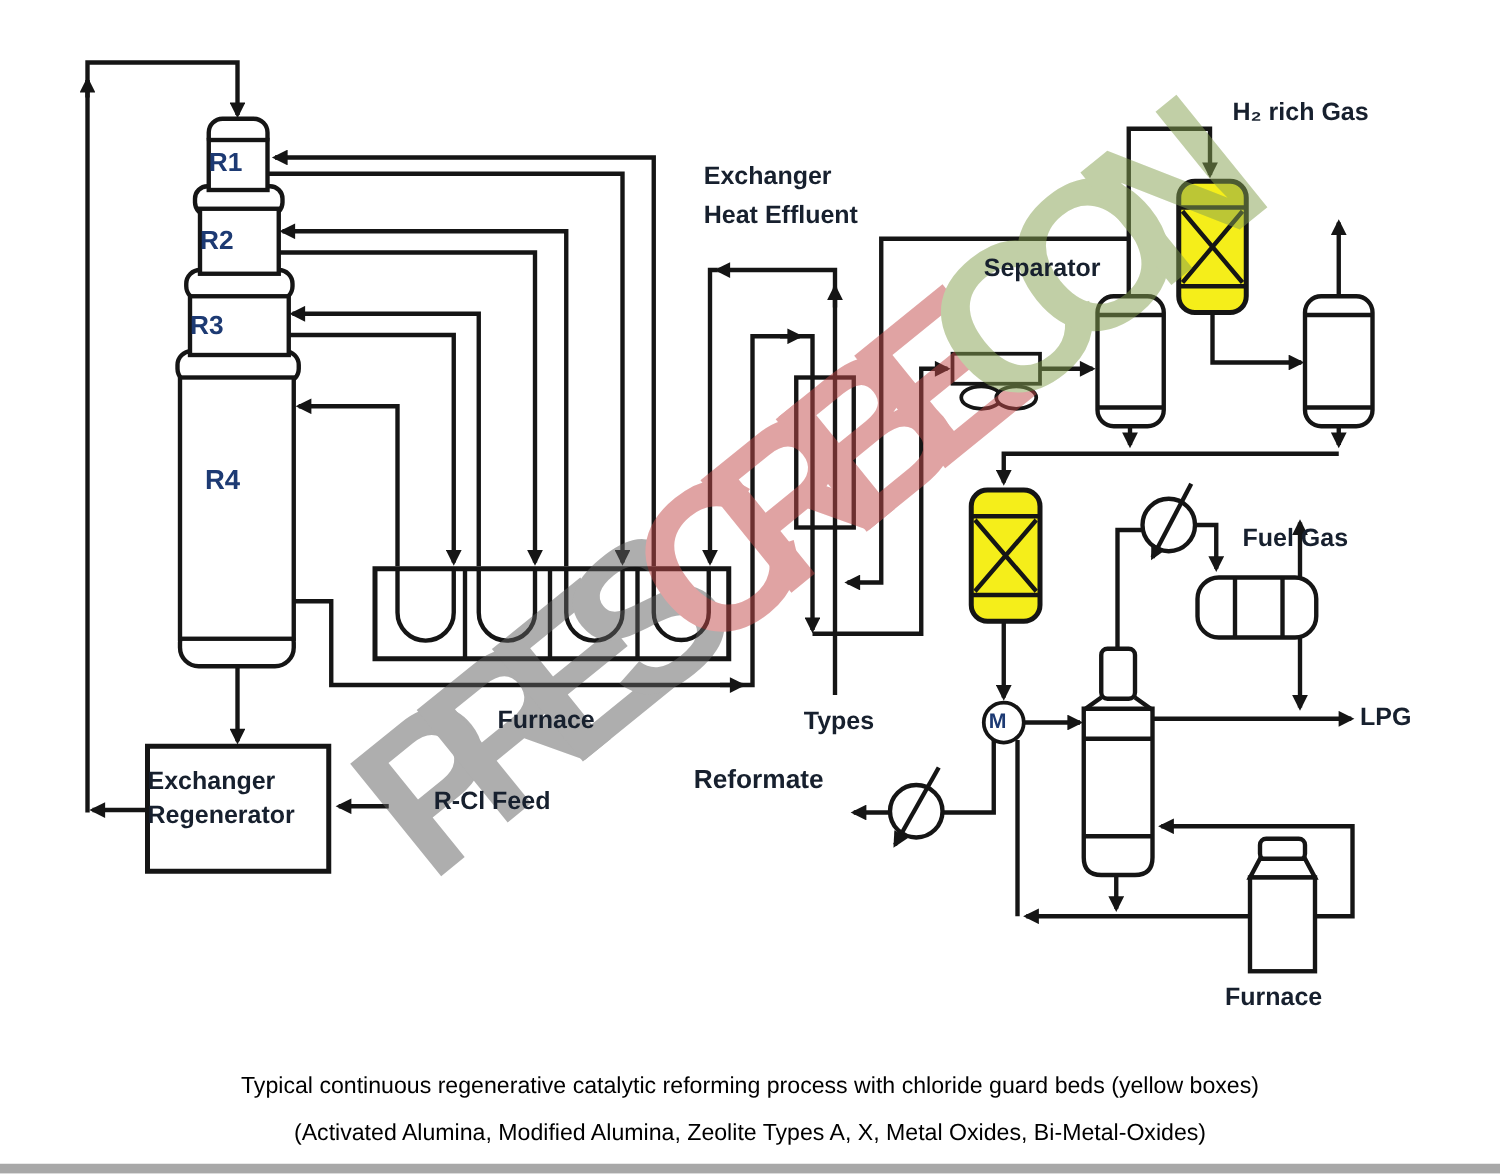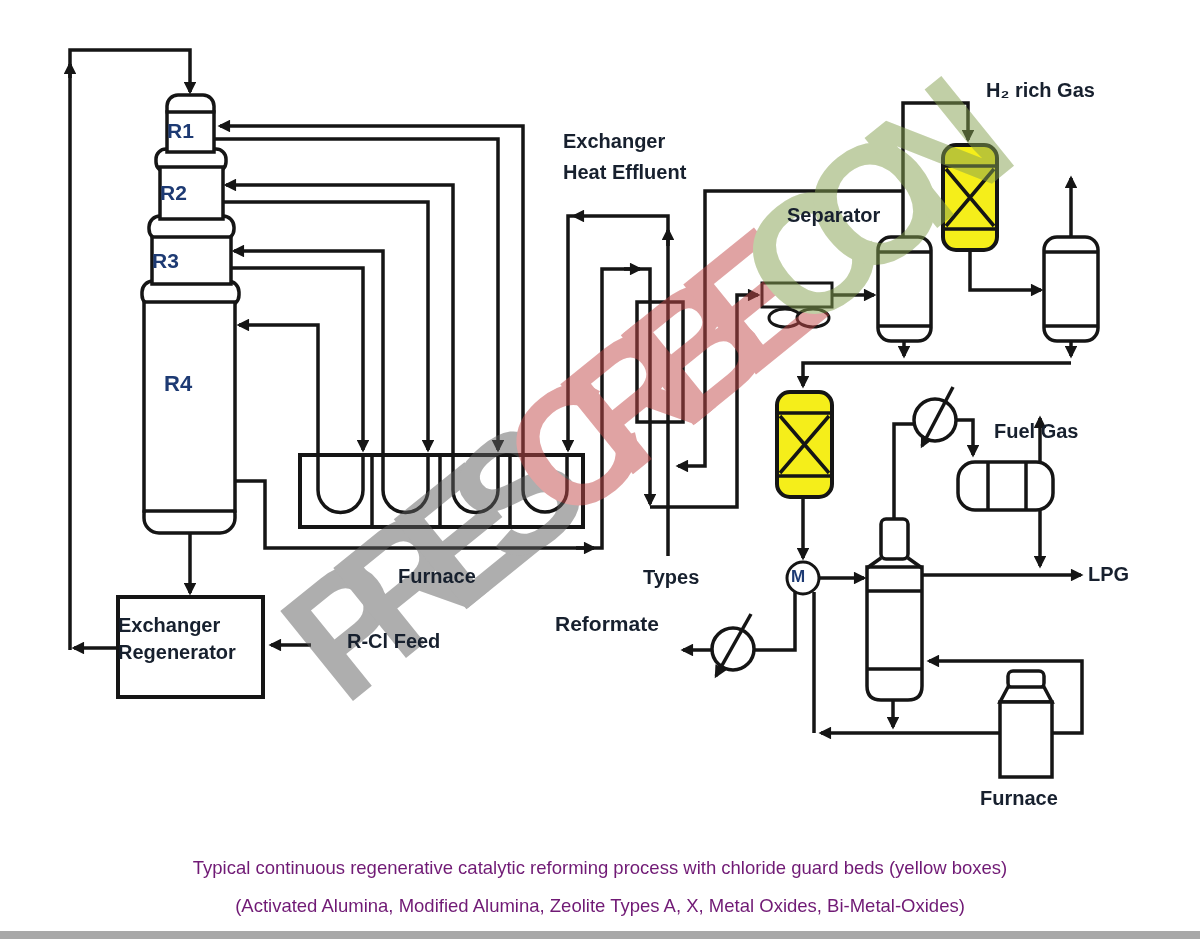--- a/index.html
+++ b/index.html
@@ -6,21 +6,21 @@
   .stage{position:relative;width:1200px;height:939px;background:#ffffff;overflow:hidden;
          font-family:"Liberation Sans","DejaVu Sans",sans-serif;}
   .wm{position:absolute;left:140px;top:318px;width:980px;text-align:center;
       transform:rotate(-39deg);font-weight:bold;font-size:168px;line-height:1;
       letter-spacing:-0.26em;opacity:0.5;z-index:4;pointer-events:none;white-space:nowrap;}
   svg.pfd{position:absolute;left:0;top:0;z-index:3;}
   .lbl{position:absolute;z-index:5;font-weight:bold;color:#17202e;font-size:20px;white-space:nowrap;}
   .navy{color:#1d3a73;}
   .ctr{}
   .caption{position:absolute;left:0;width:1200px;text-align:center;z-index:5;
-           font-size:18.5px;color:#701a75;font-weight:normal;}
+           font-size:18.5px;color:#000000;font-weight:normal;}
   .graybar{position:absolute;left:0;top:931px;width:1200px;height:8px;background:#a8a8a8;z-index:5;}
 </style>
 </head>
 <body>
 
 <div class="stage">
 
   <div class="wm"><span style="color: rgb(95, 95, 95);">PRES</span><span style="color: rgb(194, 74, 74);">CRIBE</span><span style="color: rgb(133, 160, 80);">CON</span></div>
 
   <svg class="pfd" width="1200" height="939" viewBox="0 0 1200 939">

